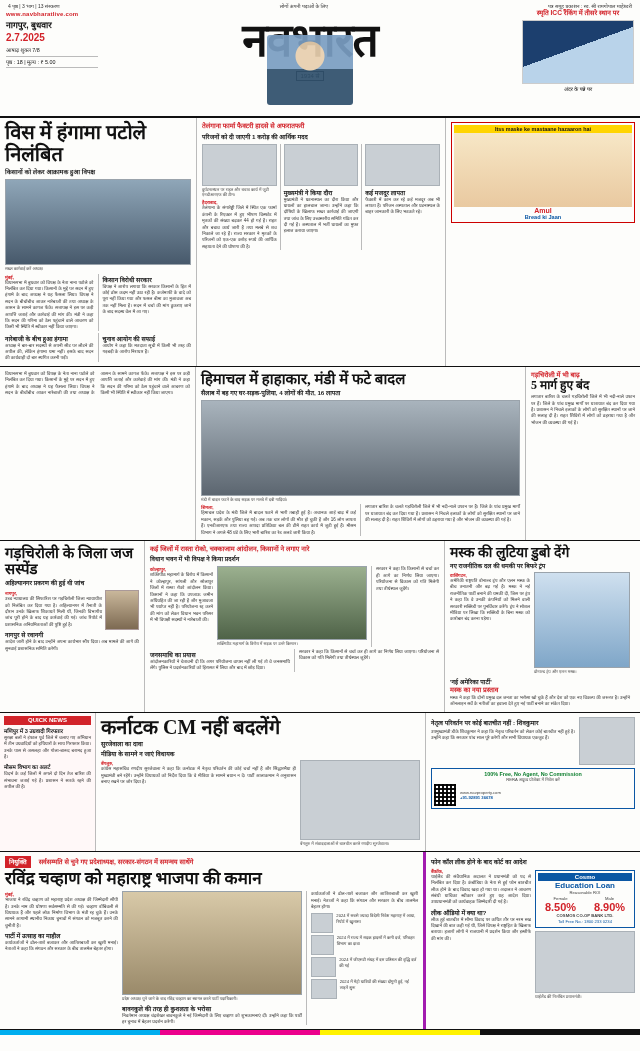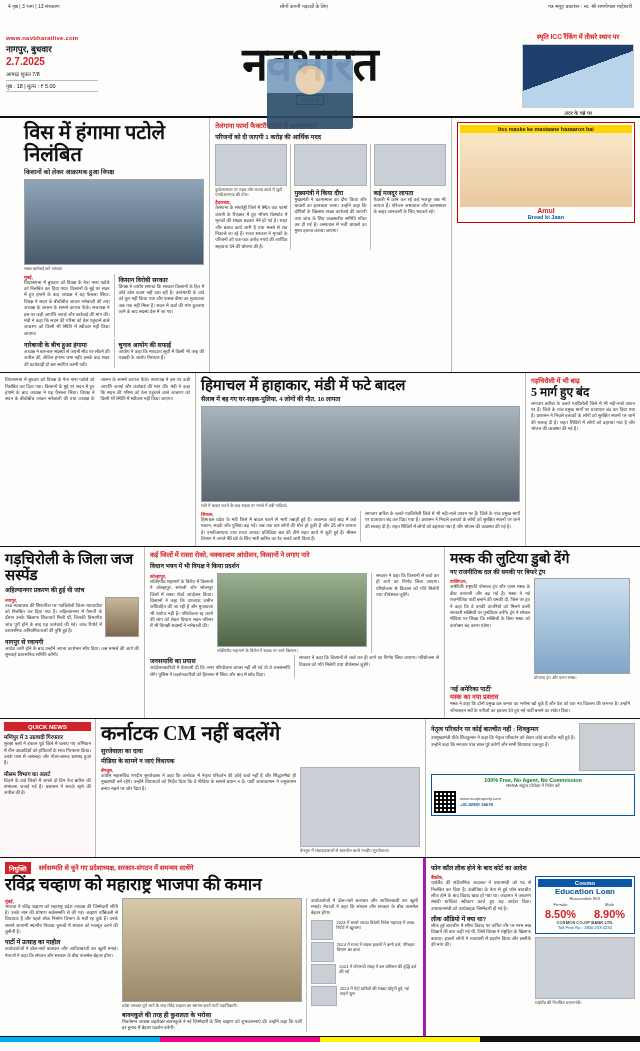--- a/index.html
+++ b/index.html
@@ -9,21 +9,21 @@
     background:#fff;
     font-family:"Liberation Sans", sans-serif;
     color:#111;
     overflow:hidden;
   }
   .page { width:640px; height:1051px; position:relative; background:#fdfdfb; }
 
   
   .masthead { position:relative; height:118px; border-bottom:2px solid #111; padding:0 6px; }
   .mh-topline { display:flex; justify-content:space-between; font-size:5px; color:#333; padding:3px 2px 0; }
-  .mh-main { display:flex; align-items:flex-start; height:104px;margin-top:24px; }
+  .mh-main { display:flex; align-items:flex-start; height:104px; }
   .mh-left { width:92px; padding-top:2px; }
   .site-url { font-size:6px; font-weight:bold; color:#d2232a; letter-spacing:.2px; }
   .mh-meta { font-size:5.4px; line-height:1.55; color:#222; margin-top:3px; }
   .mh-city { font-size:8.6px; font-weight:bold; margin:2px 0 1px; }
   .mh-date { font-size:10px; font-weight:bold; color:#d2232a; }
   .mh-price { font-size:5.4px; margin-top:2px; border-top:1px solid #bbb; border-bottom:1px solid #bbb; padding:1px 0; }
 
   .mh-center { flex:1; text-align:center; position:relative; }
   .mh-tag { font-size:4.8px; color:#444; }
   .logo { font-family:"Liberation Serif", serif; font-size:46px; font-weight:bold; line-height:1; letter-spacing:-1px; margin-top:4px; }
@@ -47,21 +47,21 @@
   .kicker { font-size:6.6px; font-weight:bold; color:#d2232a; line-height:1.3; }
   .sub { font-size:6.2px; font-weight:bold; color:#222; margin-top:1px; }
   .body-txt { font-size:4.5px; line-height:1.42; text-align:justify; color:#333; }
   .byline { font-size:4.6px; font-weight:bold; color:#d2232a; }
   .ph { background:#c9cfd4; border:1px solid #aab1b7; }
   .cap { font-size:4.2px; color:#444; line-height:1.3; margin-top:1px; }
   .divider-v { border-left:1px solid #bbb; }
   .redbar { background:#d2232a; color:#fff; font-size:6.4px; font-weight:bold; padding:1.5px 4px; display:inline-block; }
 
   
-  .row1 { display:flex; border-bottom:1px solid #111;padding-left:19px; }
+  .row1 { display:flex; border-bottom:1px solid #111; }
   .r1c1 { width:196px; padding:4px 5px; }
   .r1c2 { width:250px; padding:4px 5px; border-left:1px solid #bbb; border-right:1px solid #bbb; }
   .r1c3 { width:194px; padding:4px 5px; }
   .r1c1 .hl { font-size:20px; }
   .r1c1-sub { font-size:6.4px; font-weight:bold; margin-top:2px; color:#222; }
   .img-main { height:86px; margin-top:3px; background:linear-gradient(#8fa6b8,#47596b); border:1px solid #9aa3ab; }
   .r1c2 .hl { font-size:13px; }
   .mini-grid { display:flex; gap:3px; margin-top:3px; }
   .mini-col { flex:1; }
   .mini-img { height:42px; }

